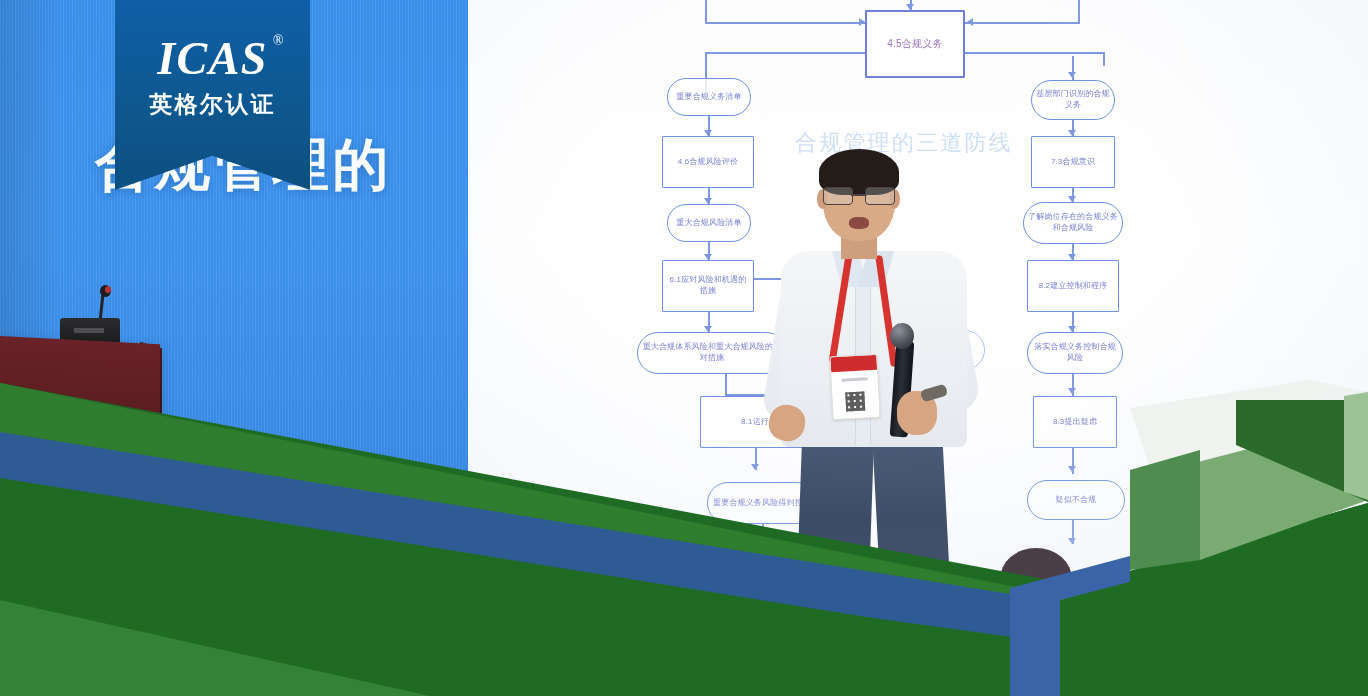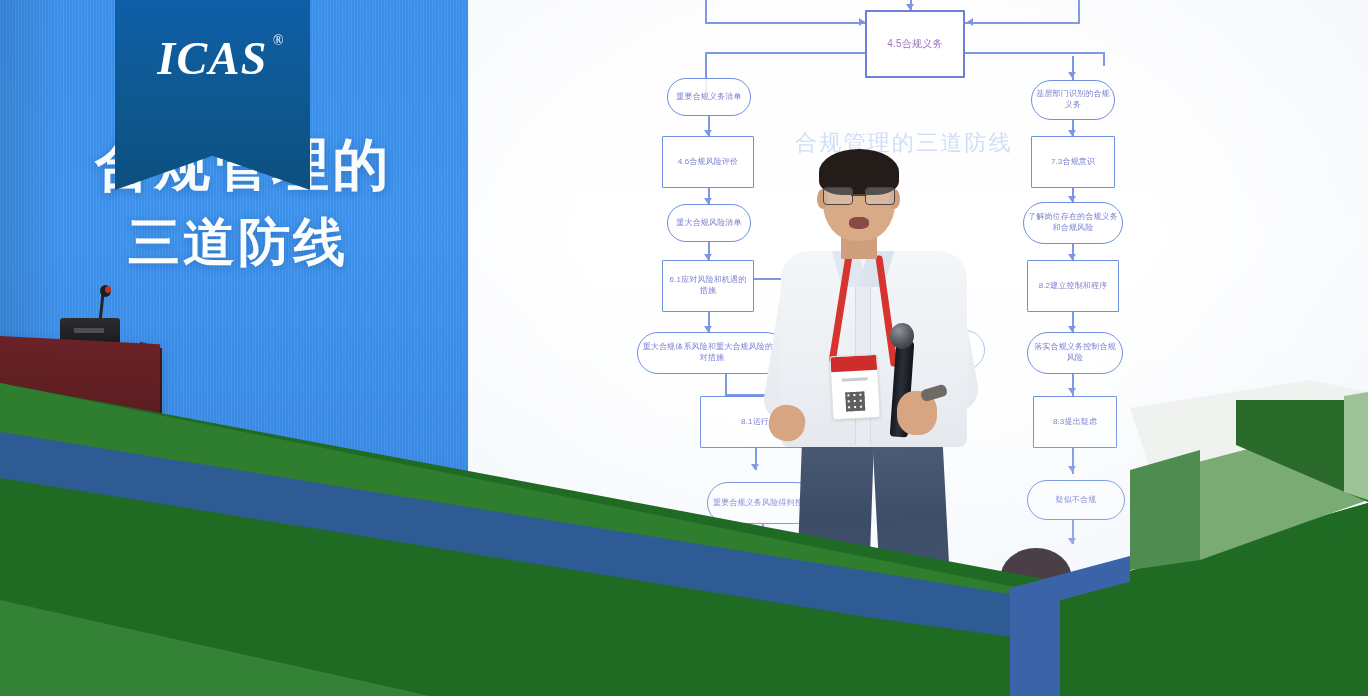--- a/index.html
+++ b/index.html
@@ -264,26 +264,26 @@
       <div class="fc-heading" style="left:340px;top:128px;">合规管理的三道防线</div>
     </div>
 
     <div class="screen-vign"></div>
 
     <div class="blue-wall">
       <div class="blue-wall-shade"></div>
     </div>
 
     <div class="wall-title wall-title-1">合规管理的</div>
-    <div class="wall-title wall-title-2">三道防线</div>
 
     <div class="logo-banner">
       <div class="logo-icas">
         <span>ICAS</span><span class="logo-reg">®</span>
       </div>
+      <div class="logo-cn">英格尔认证</div>
     </div>
 
     <div class="head" style="left:620px;top:538px;width:70px;height:62px;background:#3a3550;"></div>
     <div class="head" style="left:740px;top:560px;width:66px;height:56px;background:#6b5448;"></div>
     <div class="head" style="left:1000px;top:548px;width:72px;height:62px;background:#4a3f46;"></div>
     <div class="head" style="left:1288px;top:552px;width:70px;height:58px;background:#4e4350;"></div>
 
     <div class="speaker">
       <div class="sp-pants">
         <div class="leg-l"></div>

